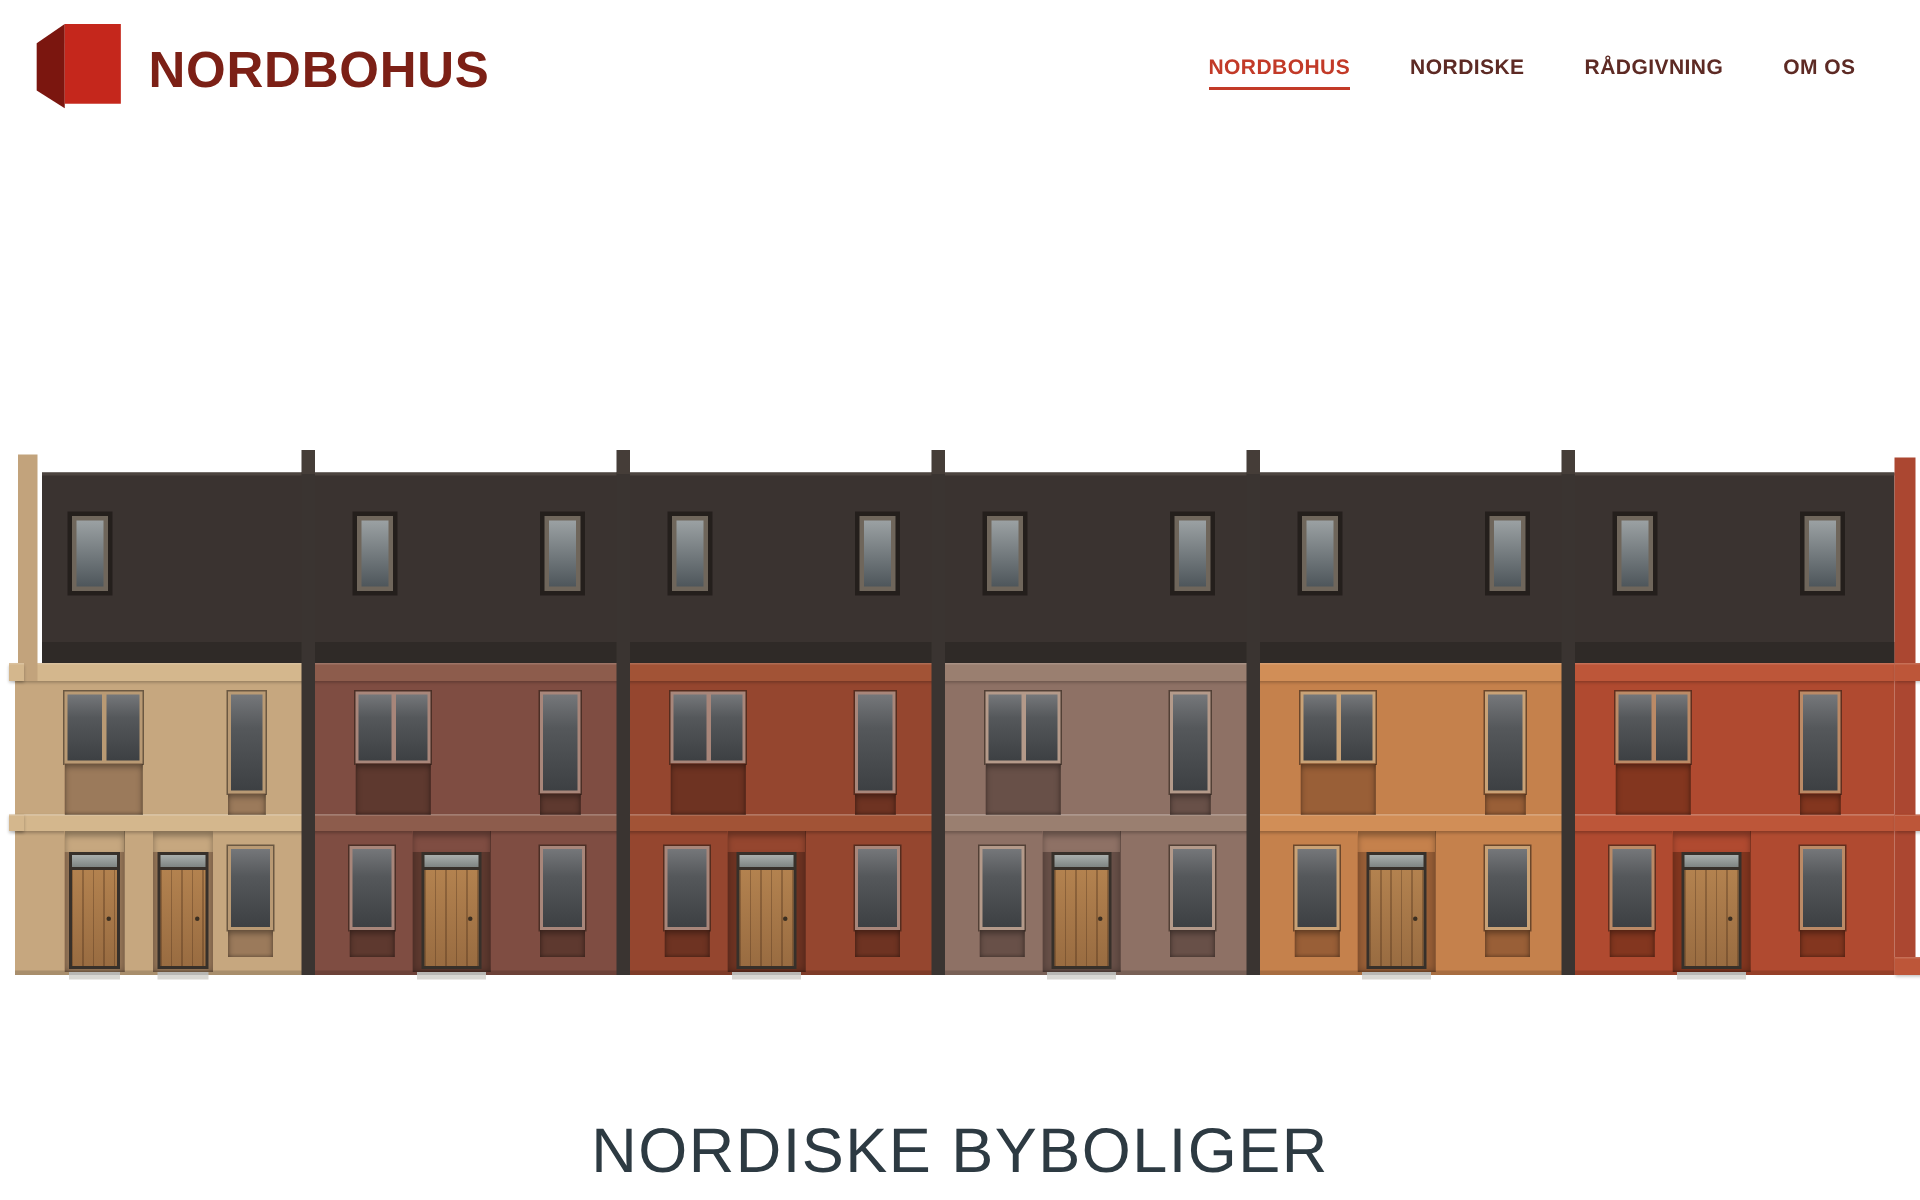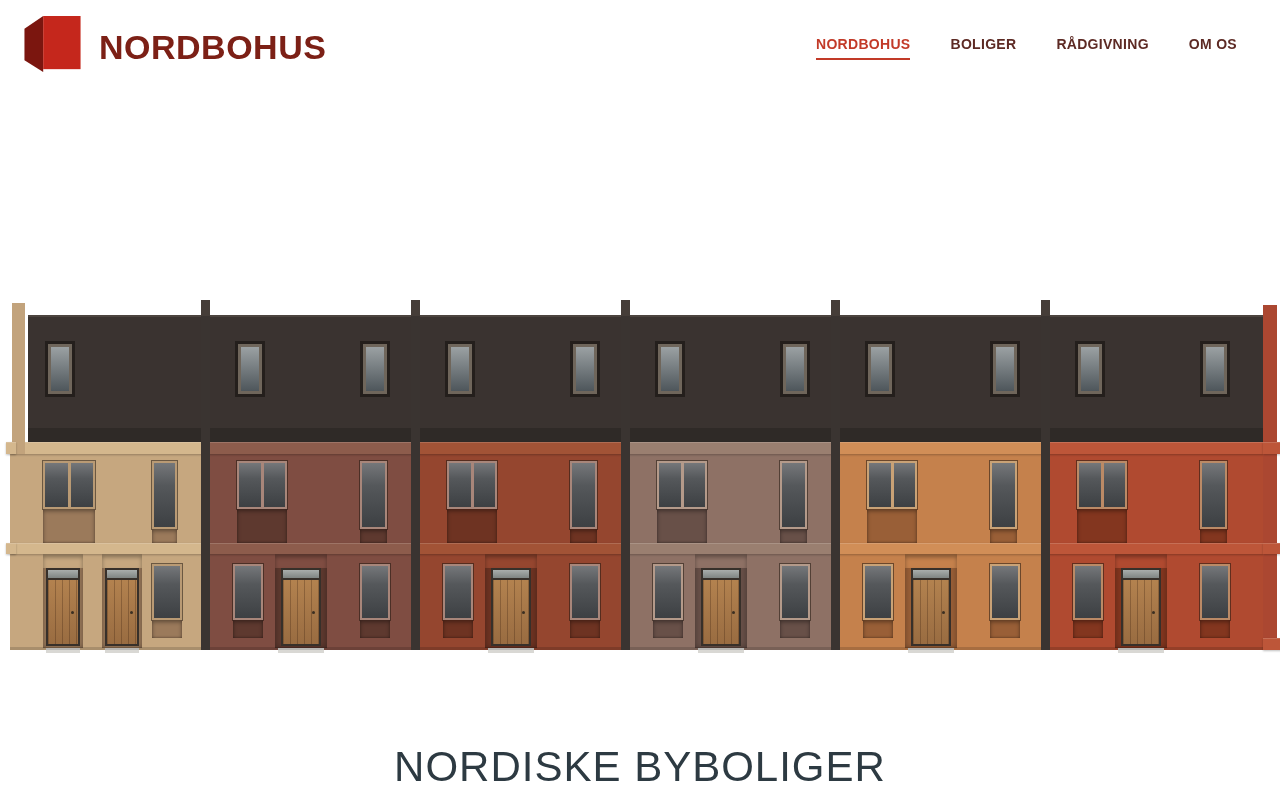--- a/index.html
+++ b/index.html
@@ -55,21 +55,21 @@
 <header class="site-header">
   <div class="brand">
     <svg width="58" height="63" viewBox="0 0 58 64">
       <polygon id="logo-side" points="0,13 19,0 19,57 0,45" fill="#7b160f"></polygon>
       <rect id="logo-front" x="19" y="0" width="38" height="54" fill="#c5271c"></rect>
     </svg>
     <span class="brand-title">NORDBOHUS</span>
   </div>
   <nav class="main-nav">
       <a class="nav-item active">NORDBOHUS</a>
-      <a class="nav-item">BOLIGER</a>
+      <a class="nav-item">NORDISKE</a>
       <a class="nav-item">RÅDGIVNING</a>
       <a class="nav-item">OM OS</a>
     </nav>
 </header>
 
 <main>
   <div class="scene">
       <div style="left: 0px; top: 0px; width: 195px; height: 354px;">
         <div class="roof" style="left: 18px; right: 0px; top: 15px; height: 127px; background: rgb(58, 51, 48); border-top: 2px solid rgb(76, 68, 63);"></div>
         <div class="eave" style="left: 18px; right: 0px; top: 128px; height: 14px; background: rgb(47, 42, 39);"></div>

